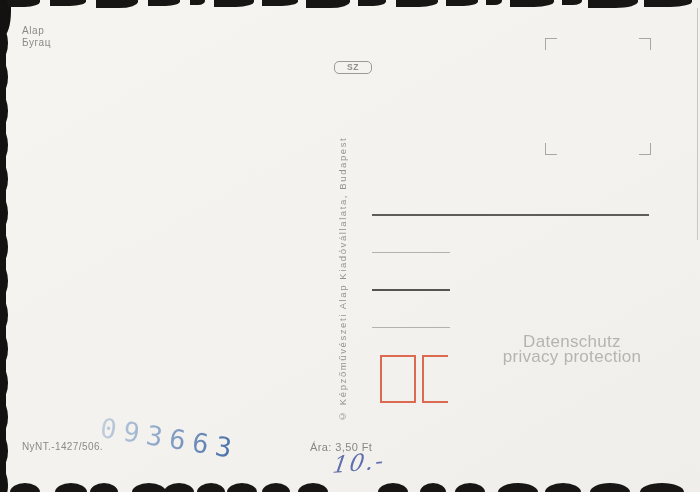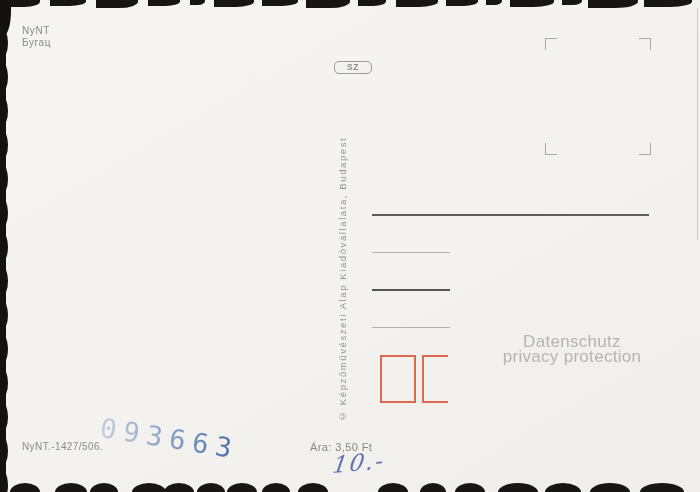--- a/index.html
+++ b/index.html
@@ -122,21 +122,21 @@
       <div class="wave" style="top: 266px;"></div>
       <div class="wave" style="top: 300px;"></div>
       <div class="wave" style="top: 334px;"></div>
       <div class="wave" style="top: 368px;"></div>
       <div class="wave" style="top: 402px;"></div>
       <div class="wave" style="top: 436px;"></div>
       <div class="wave" style="top: 470px;"></div>
     </div>
   <div class="right-edge-line"></div>
 
-  <div class="caption lat">NyNT</div>
+  <div class="caption lat">Alap</div>
   <div class="caption cyr">Бугац</div>
 
   <div class="sz-mark">SZ</div>
   <div class="copyright">© Képzőművészeti Alap Kiadóvállalata, Budapest</div>
 
   <div>
     <div class="corner tl"></div>
     <div class="corner tr"></div>
     <div class="corner bl"></div>
     <div class="corner br"></div>

